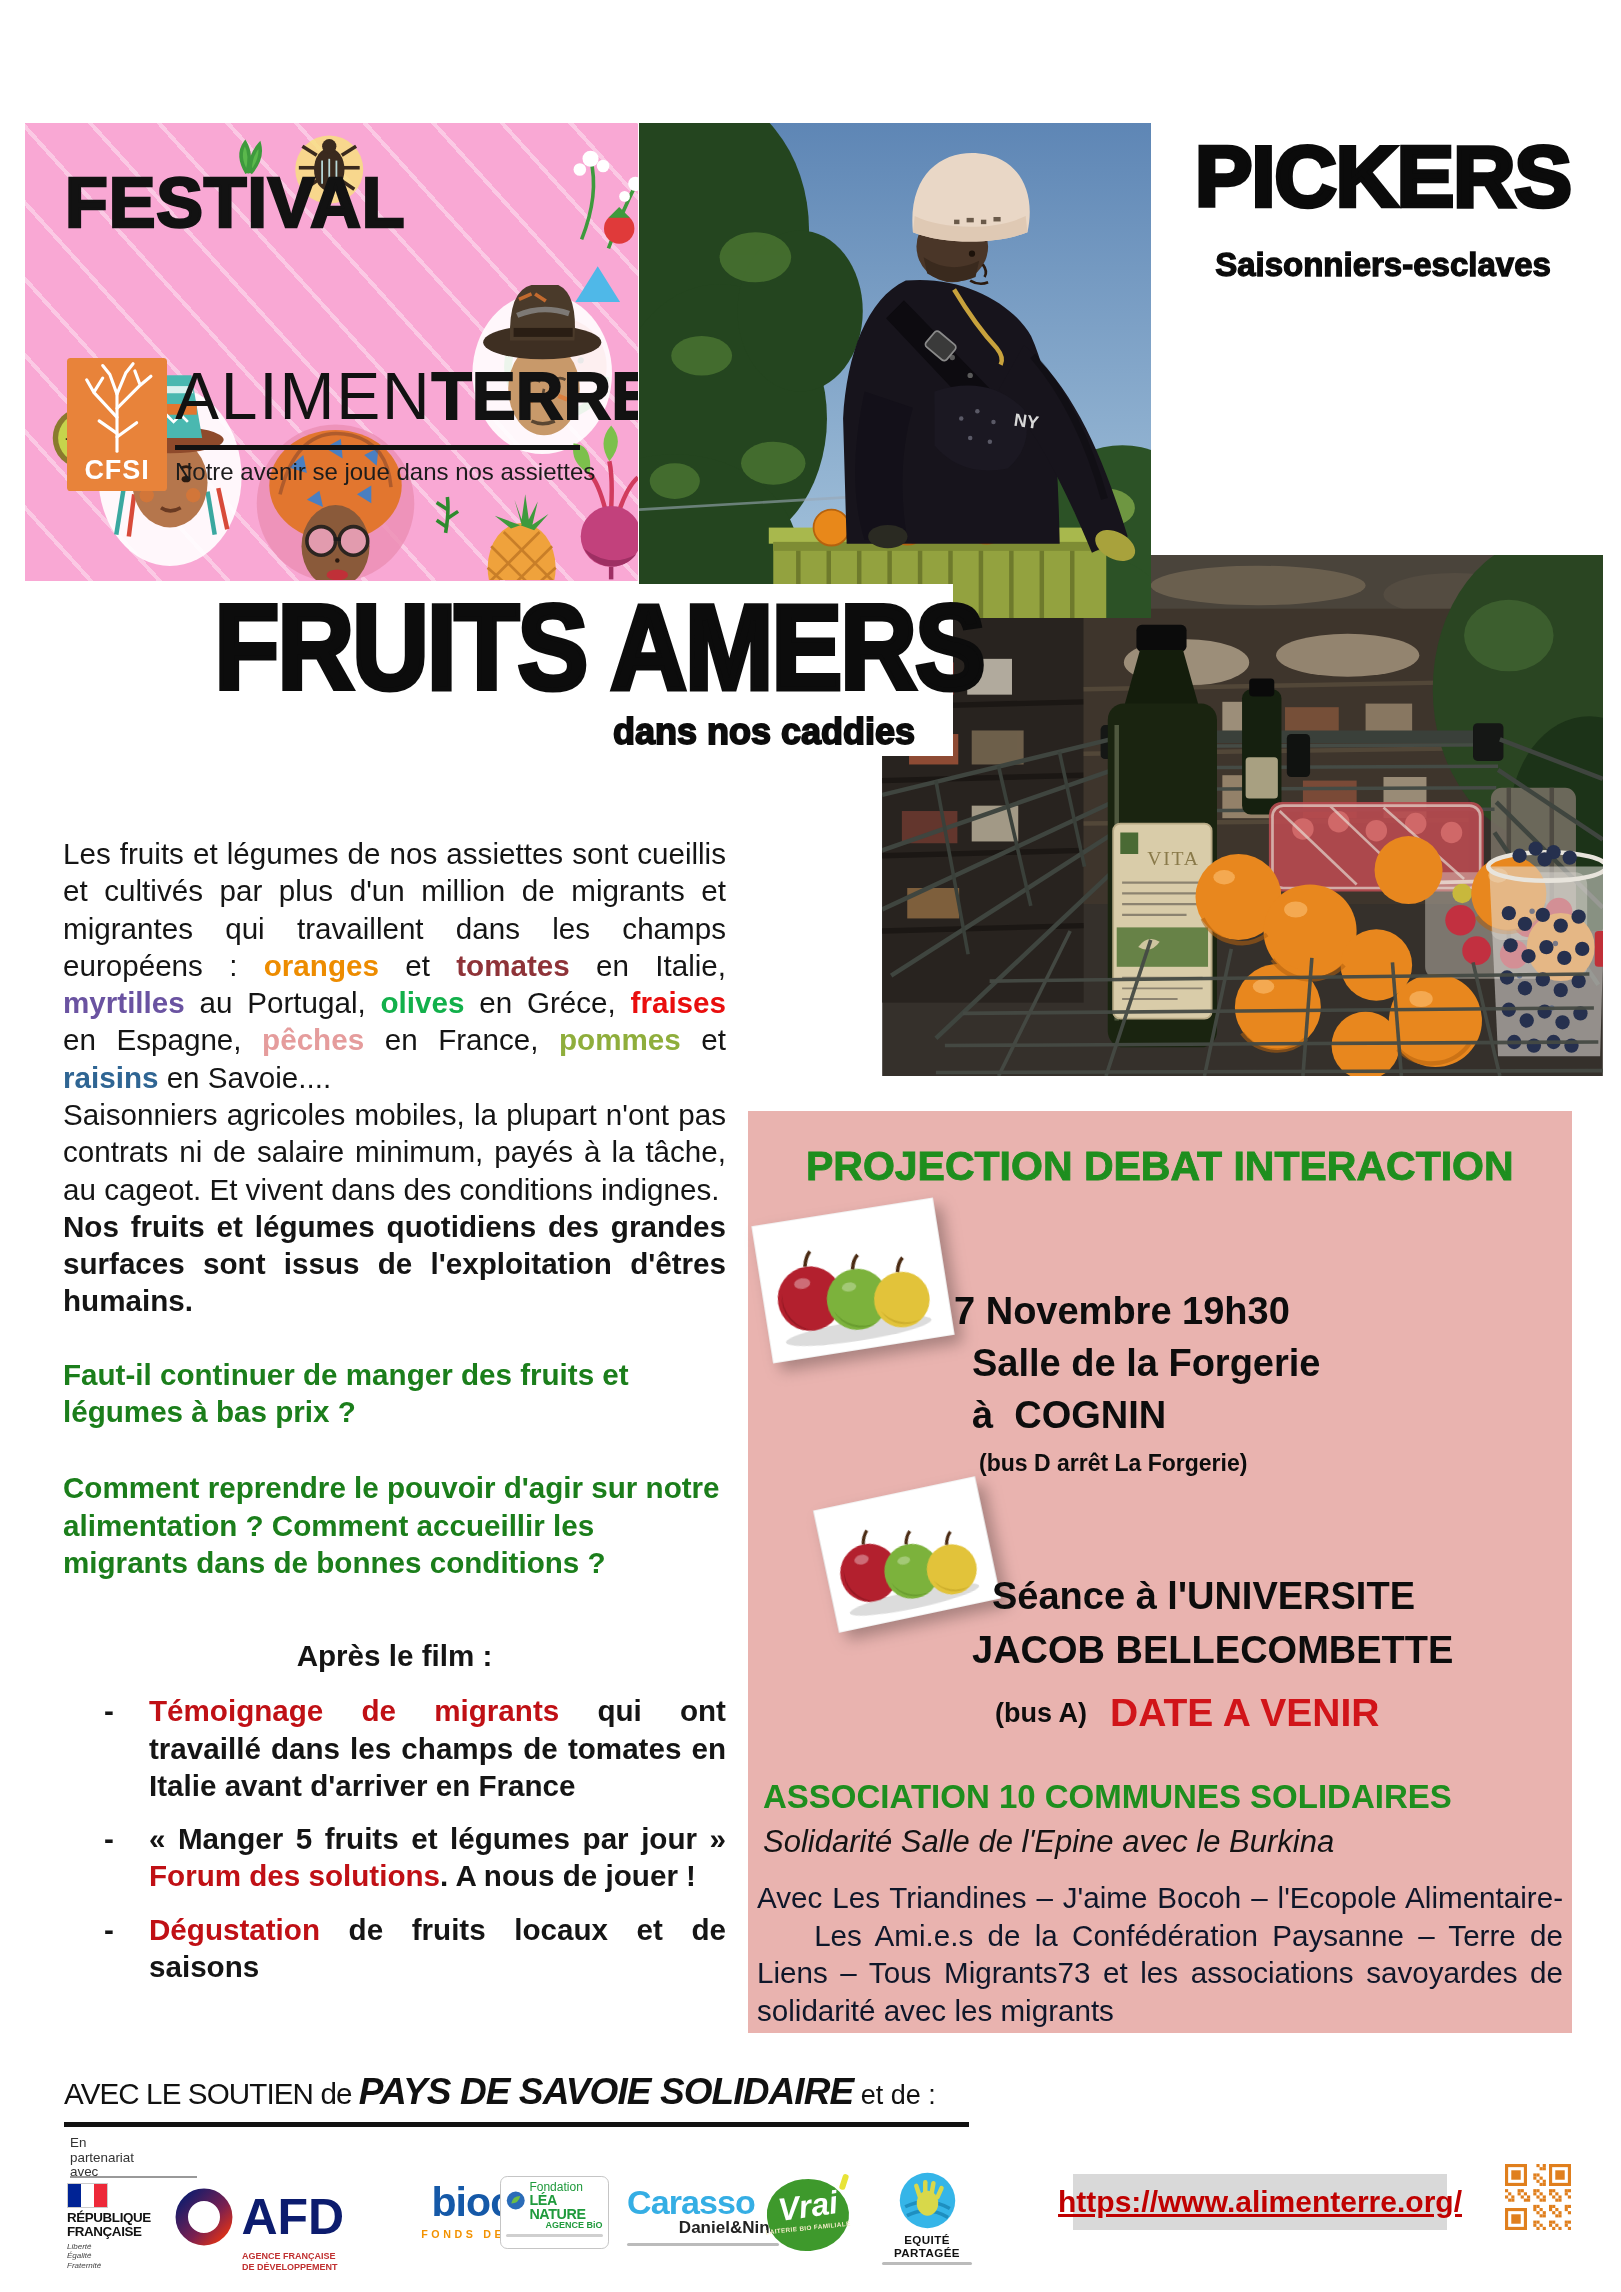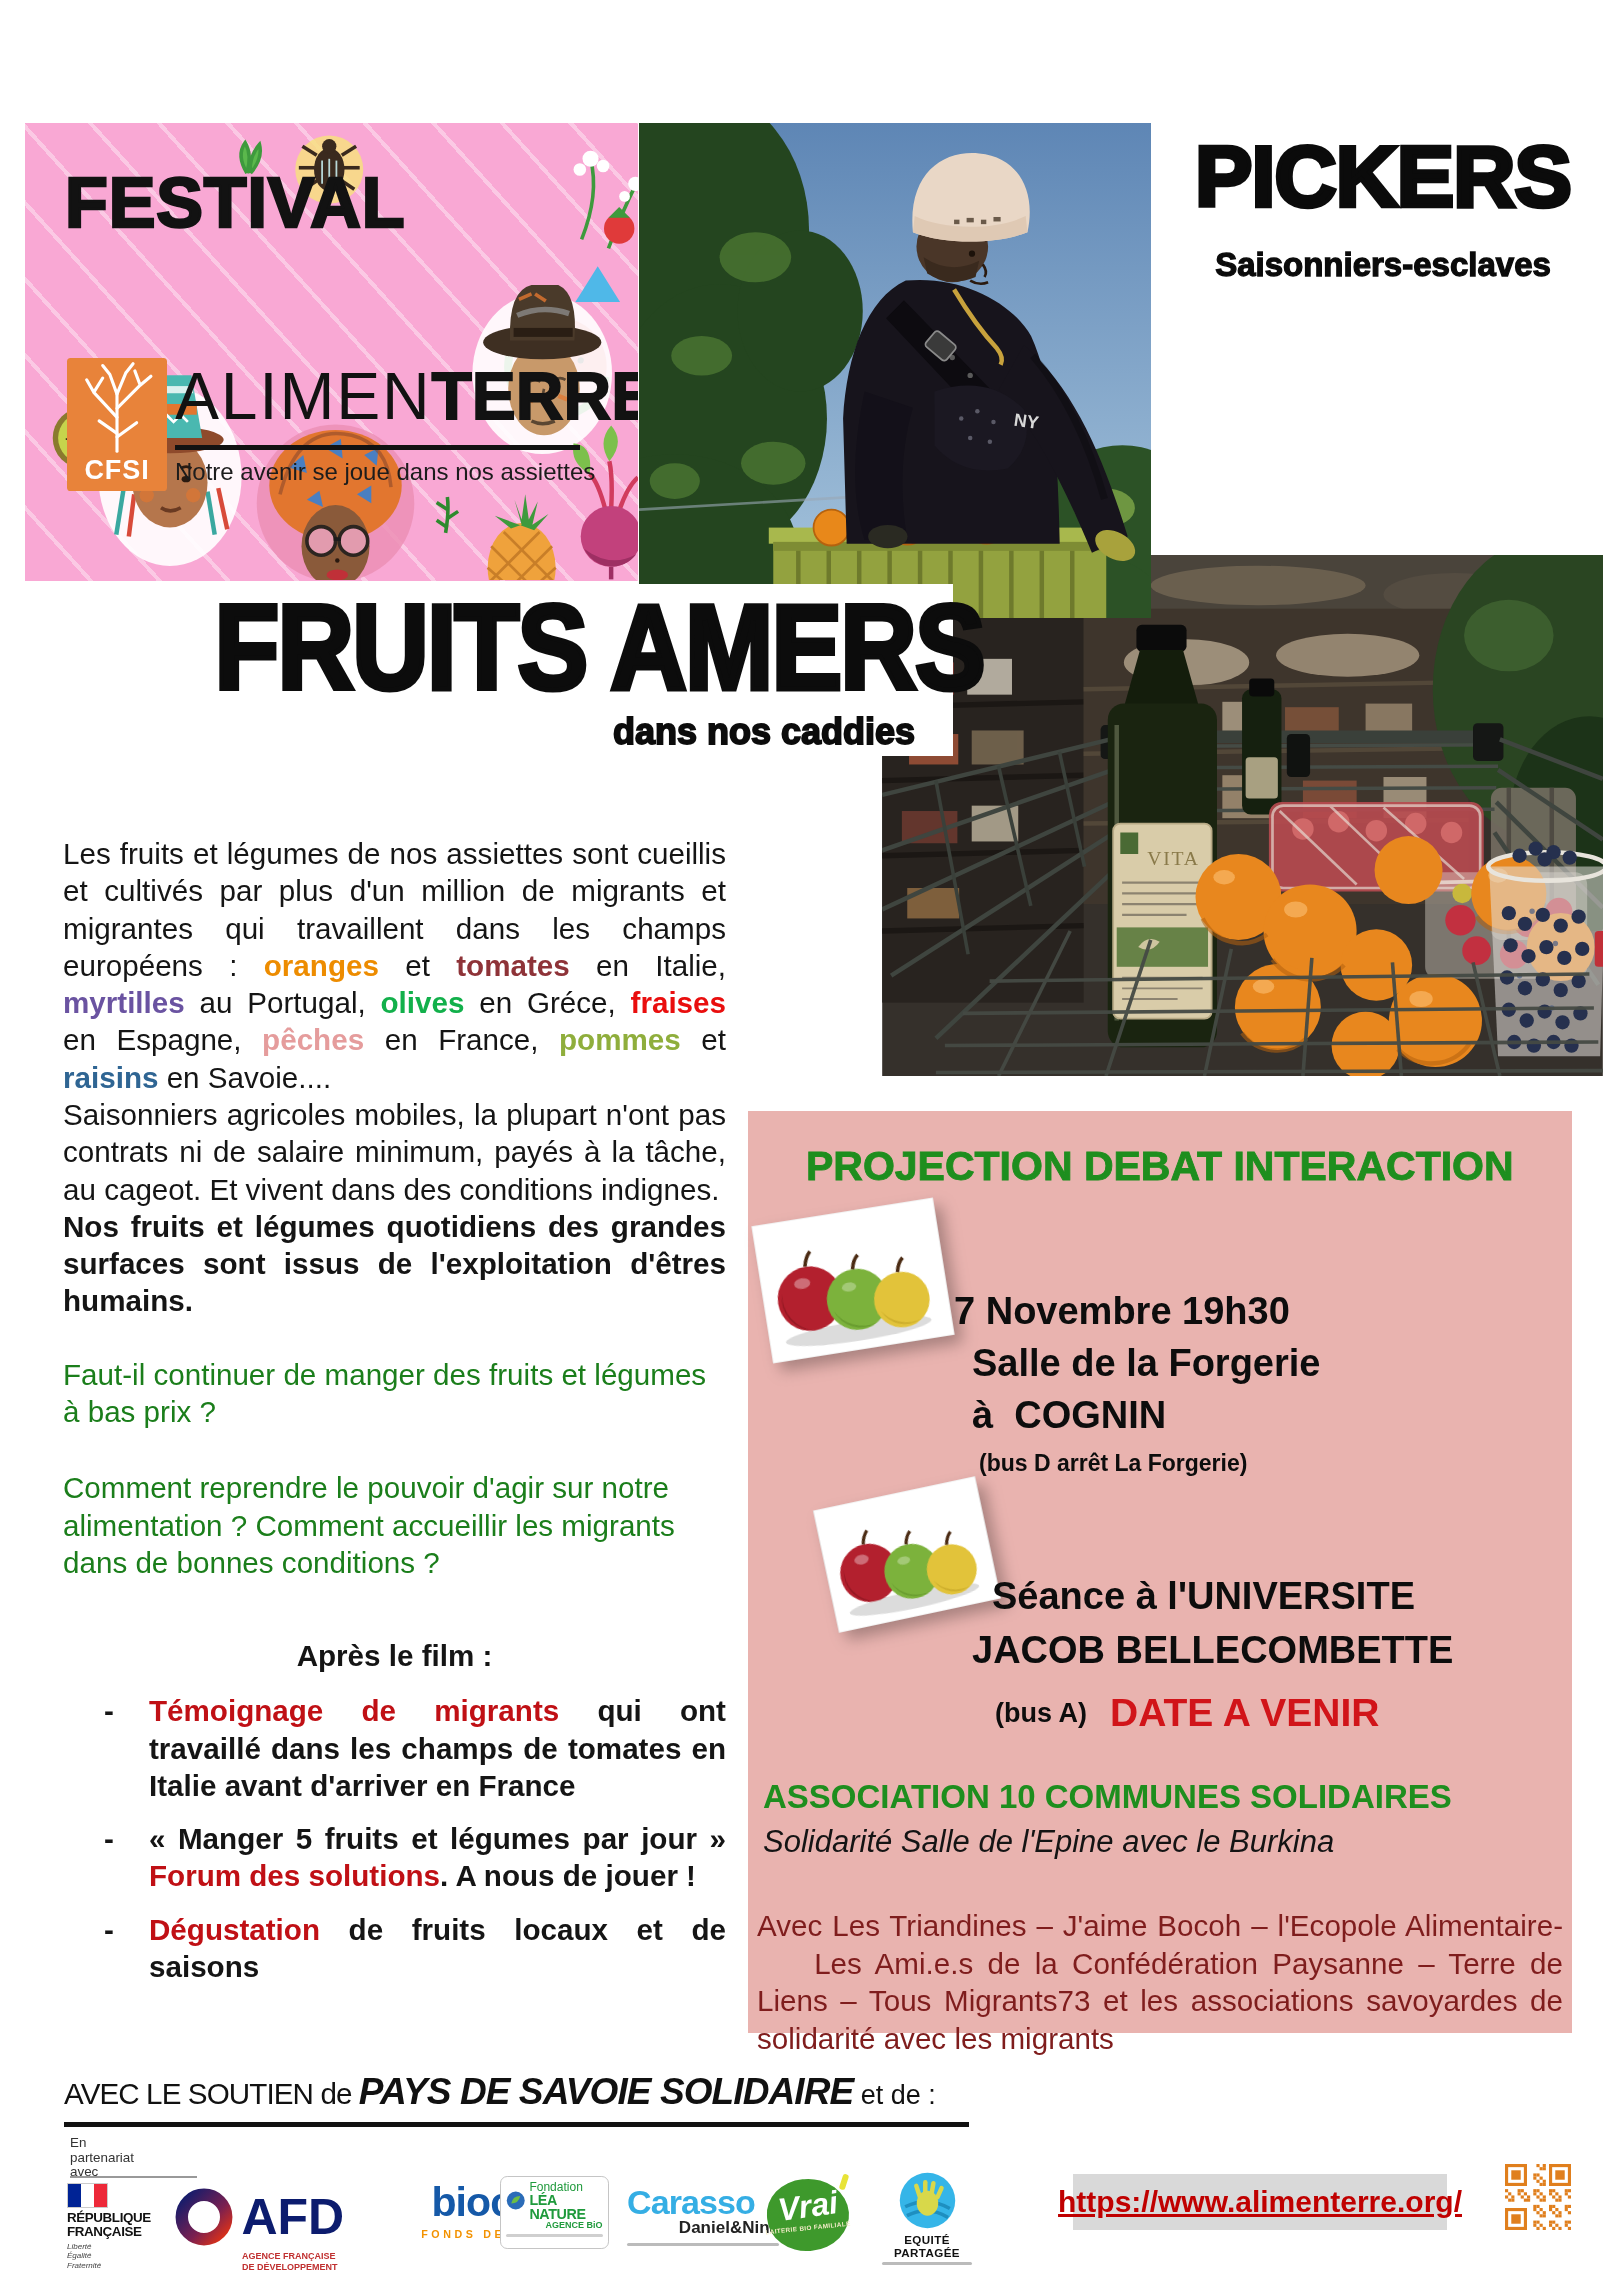--- a/index.html
+++ b/index.html
@@ -37,21 +37,21 @@
   .title-band{left:202px;top:584px;width:751px;height:172px;background:#fff;z-index:4;}
   .fruits-title{position:absolute;left:12.5px;top:1.8px;font-size:106px;font-weight:700;letter-spacing:-1.8px;
                 -webkit-text-stroke:4.5px #0c0c0c;color:#0c0c0c;line-height:1;
                 transform:scaleY(1.14);transform-origin:left top;white-space:nowrap;}
   .fruits-sub{position:absolute;right:38px;top:127px;font-size:36px;font-weight:700;-webkit-text-stroke:1.8px #0c0c0c;color:#0c0c0c;}
 
   
   .copy{left:63px;top:835px;width:663px;font-size:29.6px;line-height:1.26;text-align:justify;color:#151515;}
   .copy p{margin:0;}
   .copy .bold{font-weight:700;}
-  .copy .green{color:#1b7e1b;font-weight:400;text-align:left;}
+  .copy .green{color:#1b7e1b;font-weight:700;text-align:left;}
   .q1{margin-top:36px !important;}
   .q2{margin-top:39px !important;}
   .after{margin-top:56px !important;font-weight:700;text-align:center;}
   .list{margin-top:18px;}
   .list-item{position:relative;padding-left:86px;font-weight:700;margin-top:16px;}
   .list-item .dash{position:absolute;left:41px;top:0;font-weight:700;}
 
   
   .pink{left:748px;top:1111px;width:824px;height:922px;background:#E9B3AF;z-index:2;}
   .pink .heading{position:absolute;left:14.3px;top:32px;width:795px;text-align:center;
@@ -63,21 +63,21 @@
   .ev1a{left:206px;top:179px;font-size:38px;}
   .ev1b{left:224px;top:231px;font-size:38px;}
   .ev1c{left:224px;top:283px;font-size:38px;}
   .ev1d{left:231px;top:339px;font-size:23px;}
   .ev2a{left:244px;top:464px;font-size:38px;}
   .ev2b{left:224px;top:518px;font-size:38px;}
   .ev2c{left:247px;top:580px;font-size:27px;}
   .ev2c .date{font-size:39px;color:#D11419;margin-left:23px;vertical-align:-3.6px;}
   .assoc-title{position:absolute;left:15px;top:667px;font-size:33px;font-weight:700;color:#1E8E1E;white-space:nowrap;}
   .assoc-sub{position:absolute;left:15px;top:713px;font-size:31px;font-style:italic;color:#141414;white-space:nowrap;}
-  .assoc-par{position:absolute;left:9px;top:768px;width:806px;font-size:29.6px;line-height:1.27;text-align:justify;color:#7f1d1d;margin-top:28px;}
+  .assoc-par{position:absolute;left:9px;top:768px;width:806px;font-size:29.6px;line-height:1.27;text-align:justify;color:#0f172a;}
 
   
   .support{left:64px;top:2071px;width:905px;border-bottom:5.4px solid #111;padding-bottom:9px;white-space:nowrap;}
   .support .s1{font-size:29.6px;letter-spacing:-0.9px;}
   .support .s2{font-size:37px;font-weight:700;font-style:italic;letter-spacing:-0.9px;}
   .support .s3{font-size:27px;}
   .partnership{left:70px;top:2136px;font-size:13.4px;line-height:1.1;color:#333;width:81px;}
   .partnership-rule{left:70px;top:2176px;width:127px;height:1.8px;background:#999;}
 
   .logo{position:absolute;}

